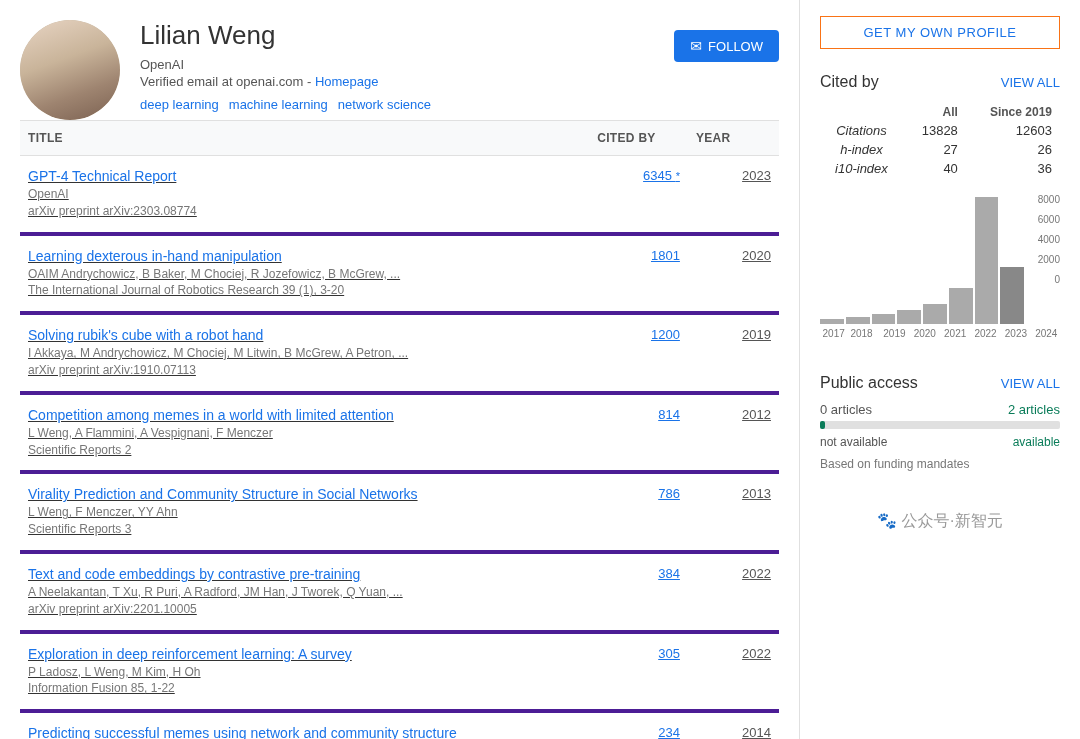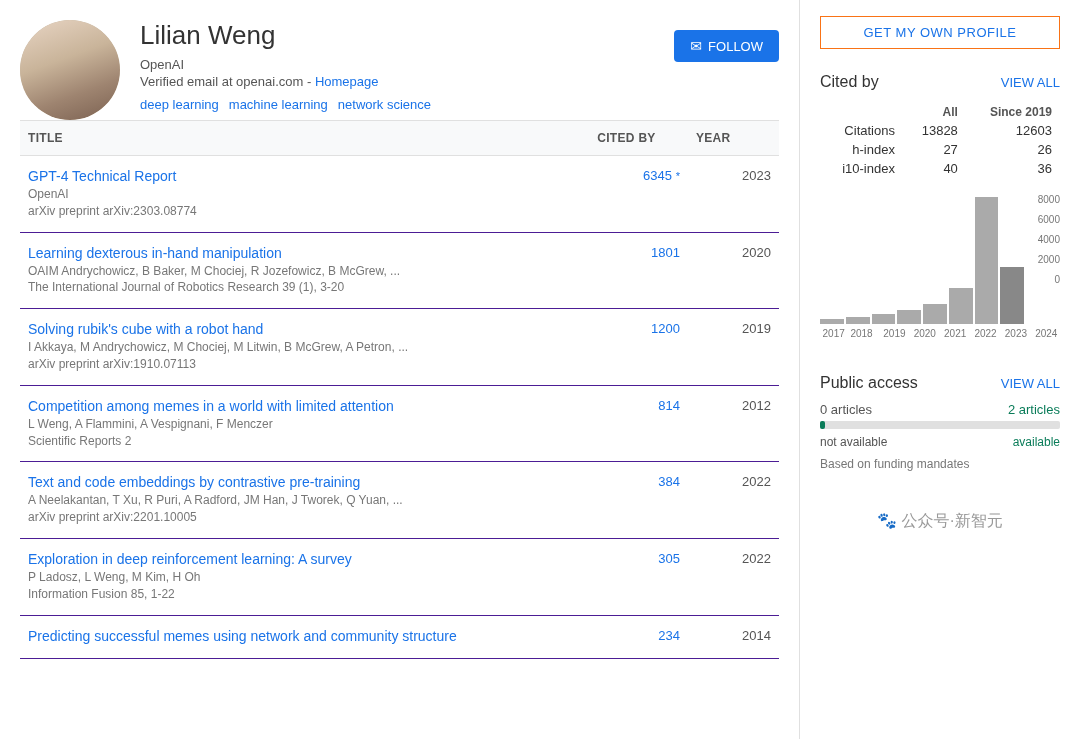--- a/index.html
+++ b/index.html
@@ -36,42 +36,42 @@
     .table-header { background: #f8f9fa; }
     .table-header th { 
       padding: 10px 8px; text-align: left; font-size: 12px; font-weight: 600; 
       color: #555; border-bottom: 1px solid #e0e0e0; border-top: 1px solid #e0e0e0;
       text-transform: uppercase; letter-spacing: 0.3px;
     }
     .th-title { width: 75%; }
     .th-cited { width: 13%; text-align: right; color: #1a73e8; }
     .th-year { width: 12%; text-align: right; color: #1a73e8; }
     
-    .paper-row td { padding: 12px 8px; border-bottom: 1px solid #4c1d95; vertical-align: top; }
+    .paper-row td { padding: 12px 8px; border-bottom: 4px solid #4c1d95; vertical-align: top; text-decoration: underline; }
     .paper-title { color: #1a73e8; font-size: 14px; font-weight: normal; text-decoration: none; display: block; margin-bottom: 2px; cursor: pointer; }
     .paper-subtitle { color: #777; font-size: 12px; line-height: 1.4; }
     .paper-cited { text-align: right; color: #1a73e8; font-size: 13px; }
     .paper-cited-star { font-size: 11px; color: #1a73e8; }
     .paper-year { text-align: right; color: #555; font-size: 13px; }
     
     
     .get-profile-btn { 
       width: 100%; border: 1px solid #f97316; color: #1a73e8; background: white;
       padding: 8px 12px; cursor: pointer; font-size: 13px; margin-bottom: 24px;
       letter-spacing: 0.5px; text-transform: uppercase; font-weight: 500;
     }
     
     .cited-by-header { display: flex; justify-content: space-between; align-items: center; margin-bottom: 12px; }
     .cited-by-title { font-size: 16px; color: #333; }
     .view-all-link { color: #1a73e8; font-size: 13px; text-decoration: none; cursor: pointer; }
     
     .stats-table { width: 100%; border-collapse: collapse; margin-bottom: 16px; }
     .stats-table th { font-size: 12px; color: #555; text-align: right; padding: 2px 8px; }
     .stats-table td { font-size: 13px; text-align: right; padding: 2px 8px; }
-    .stats-table td:first-child, .stats-table th:first-child { text-align: right; }
+    .stats-table td:first-child, .stats-table th:first-child { text-align: center; font-style: italic; }
     .stats-table tr.header-row th { font-size: 12px; color: #555; border-bottom: none; }
     
     
     .bar-chart-container { position: relative; margin: 12px 0 4px 0; height: 160px; }
     .bar-chart-x-labels { display: flex; gap: 3px; margin-top: 4px; }
     .chart-y-axis { width: 35px; display: flex; flex-direction: column; justify-content: space-between; align-items: flex-end; height: 140px; padding-bottom: 0; }
     
     
     .public-access-header { display: flex; justify-content: space-between; align-items: center; margin-bottom: 10px; margin-top: 20px; }
     .public-access-title { font-size: 16px; color: #333; }
@@ -174,20 +174,31 @@
           <tr class="paper-row">
     <td>
       <a class="paper-title">Competition among memes in a world with limited attention</a>
       <div class="paper-subtitle">L Weng, A Flammini, A Vespignani, F Menczer</div>
       <div class="paper-subtitle">Scientific Reports 2</div>
     </td>
     <td class="paper-cited">
       814
     </td>
     <td class="paper-year">2012</td>
+  </tr>
+          <tr class="paper-row">
+    <td>
+      <a class="paper-title">Virality Prediction and Community Structure in Social Networks</a>
+      <div class="paper-subtitle">L Weng, F Menczer, YY Ahn</div>
+      <div class="paper-subtitle">Scientific Reports 3</div>
+    </td>
+    <td class="paper-cited">
+      786
+    </td>
+    <td class="paper-year">2013</td>
   </tr>
           <tr class="paper-row">
     <td>
       <a class="paper-title">Text and code embeddings by contrastive pre-training</a>
       <div class="paper-subtitle">A Neelakantan, T Xu, R Puri, A Radford, JM Han, J Tworek, Q Yuan, ...</div>
       <div class="paper-subtitle">arXiv preprint arXiv:2201.10005</div>
     </td>
     <td class="paper-cited">
       384
     </td>

